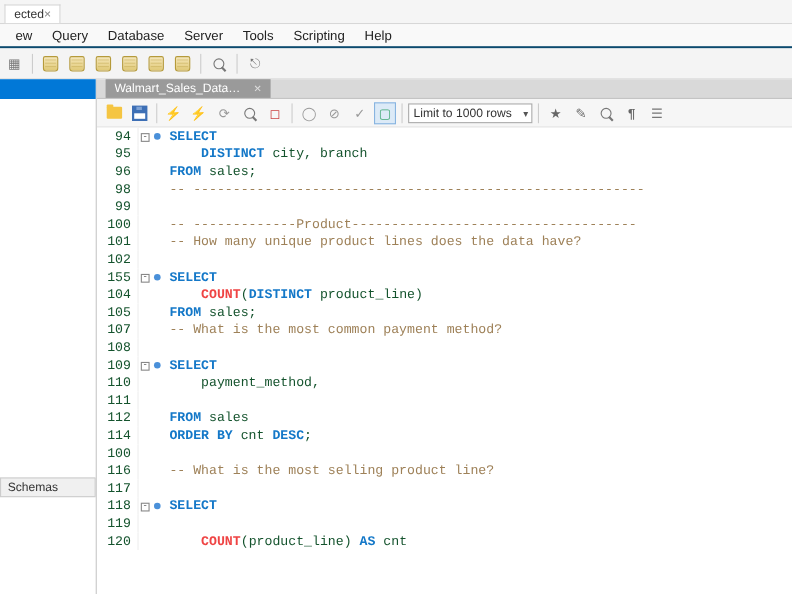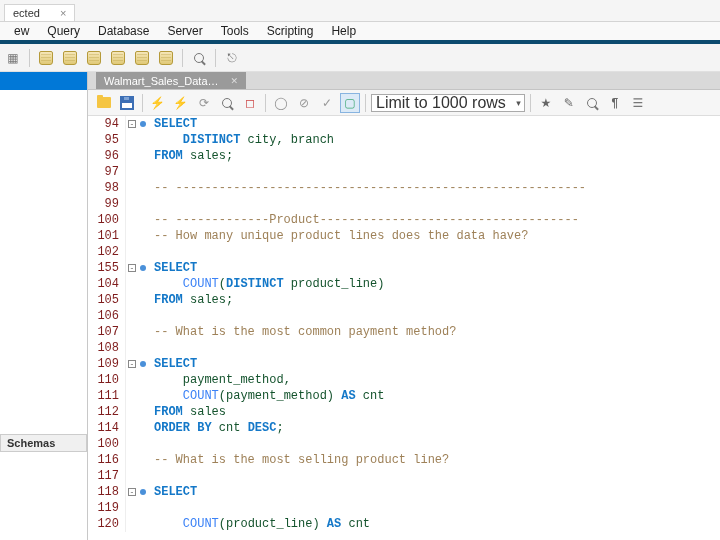--- a/index.html
+++ b/index.html
@@ -1,59 +1,59 @@
 <!DOCTYPE html>
 <html><head>
 <meta charset="utf-8">
 <style>
 * { margin: 0; padding: 0; box-sizing: border-box; }
 body { font-family: "Segoe UI", Tahoma, sans-serif; font-size: 12px; color: #333; background: #fff; width: 720px; height: 540px; overflow: hidden; }
 .tabbar-top { height: 22px; background: #f5f5f5; border-bottom: 1px solid #d4d4d4; display: flex; align-items: flex-end; padding-left: 4px; }
-.tabbar-top .tab { background: #fff; border: 1px solid #d4d4d4; border-bottom: none; padding: 2px 8px; font-size: 11px; display: flex; align-items: flex-end; gap: 20px; }
+.tabbar-top .tab { background: #fff; border: 1px solid #d4d4d4; border-bottom: none; padding: 2px 8px; font-size: 11px; display: flex; align-items: flex-end; gap: 0; }
 .tabbar-top .close { color: #888; cursor: pointer; font-size: 11px; }
-.menubar { height: 22px; background: #f9f9f9; border-bottom: 4px solid #0c4a6e; display: flex; align-items: center; padding-left: 6px; gap: 2px; font-size: 12px; color: #222; }
+.menubar { height: 22px; background: #f9f9f9; border-bottom: 2px solid #0c4a6e; display: flex; align-items: center; padding-left: 6px; gap: 2px; font-size: 12px; color: #222; }
 .menubar span { padding: 2px 8px; cursor: pointer; }
 .toolbar-main { height: 28px; background: #f4f4f4; border-bottom: 1px solid #e0e0e0; display: flex; align-items: center; padding-left: 2px; gap: 2px; }
 .toolbar-main .tb { width: 22px; height: 22px; display: flex; align-items: center; justify-content: center; cursor: pointer; }
 .toolbar-main .sep { width: 1px; height: 18px; background: #ccc; margin: 0 3px; }
 .db-icon { display: inline-block; width: 14px; height: 14px; border: 1px solid #b59a3a; border-radius: 2px 2px 3px 3px; background: linear-gradient(#f5e6b8,#e0c977); position: relative; }
 .db-icon::before { content:""; position:absolute; left:1px; right:1px; top:2px; height:1px; background:#b59a3a55; box-shadow:0 3px 0 #b59a3a55, 0 6px 0 #b59a3a55; }
 .mag { display:inline-block; width:10px; height:10px; border:1.5px solid #777; border-radius:50%; position:relative; }
 .mag::after { content:""; position:absolute; width:5px; height:1.5px; background:#777; transform:rotate(45deg); bottom:-2px; right:-3px; }
 .body-row { display: flex; height: calc(100% - 72px); }
-.sidebar { width: 88px; background: #fff; border-right: 1px solid #c8c8c8; position: relative; font-weight: bold; }
+.sidebar { width: 88px; background: #fff; border-right: 1px solid #c8c8c8; position: relative; }
 .sidebar-sel { height: 18px; background: #0178d7; }
 .sidebar-bottom-tab { position: absolute; bottom: 88px; left: 0; right: 0; background: #f0f0f0; border: 1px solid #ccc; padding: 2px 6px; font-size: 11px; color: #333; }
 .main { flex: 1; display: flex; flex-direction: column; background: #fff; }
 .file-tabbar { height: 18px; background: #d9d9d9; display: flex; align-items: stretch; border-bottom: 1px solid #c4c4c4; padding-left: 8px; }
 .file-tab { background: #9a9a9a; color: #fff; font-size: 11px; padding: 1px 8px; display: flex; align-items: center; gap: 6px; max-width: 150px; }
 .file-tab .ft-close { font-size: 9px; color: #ddd; }
 .editor-toolbar { height: 26px; background: #f6f6f6; border-bottom: 1px solid #ddd; display: flex; align-items: center; padding: 0 6px; gap: 3px; }
 .editor-toolbar .eb { width: 20px; height: 20px; display: flex; align-items: center; justify-content: center; cursor: pointer; color: #666; }
 .editor-toolbar .eb.active { border: 1px solid #88b4e0; background: #dceaf7; }
 .editor-toolbar .sep { width: 1px; height: 18px; background: #ccc; margin: 0 2px; }
-.limit-select { font-size: 16px; border: 1px solid #aaa; background: #fff; padding: 1px 18px 1px 4px; color: #333; position: relative; height: 18px; line-height: 14px; }
+.limit-select { font-size: 11px; border: 1px solid #aaa; background: #fff; padding: 1px 18px 1px 4px; color: #333; position: relative; height: 18px; line-height: 14px; }
 .limit-wrap { position: relative; display: inline-flex; align-items: center; }
 .limit-wrap::after { content:"▾"; position:absolute; right:4px; font-size:9px; color:#555; pointer-events:none; }
 .flash { color:#e6b800; }
 .floppy { display:inline-block; width:14px; height:14px; background:#3d6fb5; position:relative; }
 .floppy::before { content:""; position:absolute; left:2px; right:2px; bottom:2px; height:5px; background:#fff; }
 .floppy::after { content:""; position:absolute; left:4px; top:1px; width:5px; height:3px; background:#7ea3d6; }
 .folder { display:inline-block; width:14px; height:11px; background:#f5c542; border-radius:1px; position:relative; }
 .folder::before { content:""; position:absolute; top:-2px; left:0; width:6px; height:3px; background:#f5c542; border-radius:1px 1px 0 0; }
 .code { flex: 1; overflow: auto; font-family: Consolas, "Courier New", monospace; font-size: 12px; line-height: 16px; background:#fff; }
 .line { display: flex; }
-.gutter { width: 38px; text-align: right; padding-right: 6px; color: #7f1d1d; background: #fff; border-right: 1px solid #eee; user-select: none; flex-shrink:0; }
+.gutter { width: 38px; text-align: right; padding-right: 6px; color: #14532d; background: #fff; border-right: 1px solid #eee; user-select: none; flex-shrink:0; }
 .fold { width: 12px; text-align:center; color:#555; font-size:9px; flex-shrink:0; }
 .fold .m { display:inline-block; width:8px; height:8px; border:1px solid #888; line-height:6px; font-size:8px; text-align:center; }
 .bp { width:10px; flex-shrink:0; text-align:center; }
 .bpdot { display:inline-block; width:6px; height:6px; border-radius:50%; background:#4a90d9; margin-top:5px; }
 .text { padding-left: 6px; white-space: pre; }
 .k { color: #1478c8; font-weight: bold; }
-.fn { color: #3b82f6; }
+.fn { color: #ef4444; font-weight: bold; }
 .c { color: #9e8158; }
 .id { color: #14532d; }
 .star { color:#c79a1a; }
 .brush { color:#c79a1a; }
 .pilc { color:#777; font-weight:bold; }
 </style>
 </head>
 <body>
 
 <div class="tabbar-top">
@@ -167,26 +167,20 @@
           <div class="bp"></div>
           <div class="text"><span>    </span><span class="k">DISTINCT</span><span class="id"> city, branch</span></div>
         </div>
         <div class="line">
           <div class="gutter">96</div>
           <div class="fold"></div>
           <div class="bp"></div>
           <div class="text"><span class="k">FROM</span><span class="id"> sales;</span></div>
         </div>
         <div class="line">
-          <div class="gutter">97</div>
-          <div class="fold"></div>
-          <div class="bp"></div>
-          <div class="text"></div>
-        </div>
-        <div class="line">
           <div class="gutter">98</div>
           <div class="fold"></div>
           <div class="bp"></div>
           <div class="text"><span class="c">-- ---------------------------------------------------------</span></div>
         </div>
         <div class="line">
           <div class="gutter">99</div>
           <div class="fold"></div>
           <div class="bp"></div>
           <div class="text"></div>
@@ -221,26 +215,20 @@
           <div class="bp"></div>
           <div class="text"><span>    </span><span class="fn">COUNT</span><span class="id">(</span><span class="k">DISTINCT</span><span class="id"> product_line)</span></div>
         </div>
         <div class="line">
           <div class="gutter">105</div>
           <div class="fold"></div>
           <div class="bp"></div>
           <div class="text"><span class="k">FROM</span><span class="id"> sales;</span></div>
         </div>
         <div class="line">
-          <div class="gutter">106</div>
-          <div class="fold"></div>
-          <div class="bp"></div>
-          <div class="text"></div>
-        </div>
-        <div class="line">
           <div class="gutter">107</div>
           <div class="fold"></div>
           <div class="bp"></div>
           <div class="text"><span class="c">-- What is the most common payment method?</span></div>
         </div>
         <div class="line">
           <div class="gutter">108</div>
           <div class="fold"></div>
           <div class="bp"></div>
           <div class="text"></div>
@@ -254,21 +242,20 @@
         <div class="line">
           <div class="gutter">110</div>
           <div class="fold"></div>
           <div class="bp"></div>
           <div class="text"><span>    </span><span class="id">payment_method,</span></div>
         </div>
         <div class="line">
           <div class="gutter">111</div>
           <div class="fold"></div>
           <div class="bp"></div>
-          <div class="text"><span>    </span><span class="fn">COUNT</span><span class="id">(payment_method) </span><span class="k">AS</span><span class="id"> cnt</span></div>
         </div>
         <div class="line">
           <div class="gutter">112</div>
           <div class="fold"></div>
           <div class="bp"></div>
           <div class="text"><span class="k">FROM</span><span class="id"> sales</span></div>
         </div>
         <div class="line">
           <div class="gutter">114</div>
           <div class="fold"></div>

